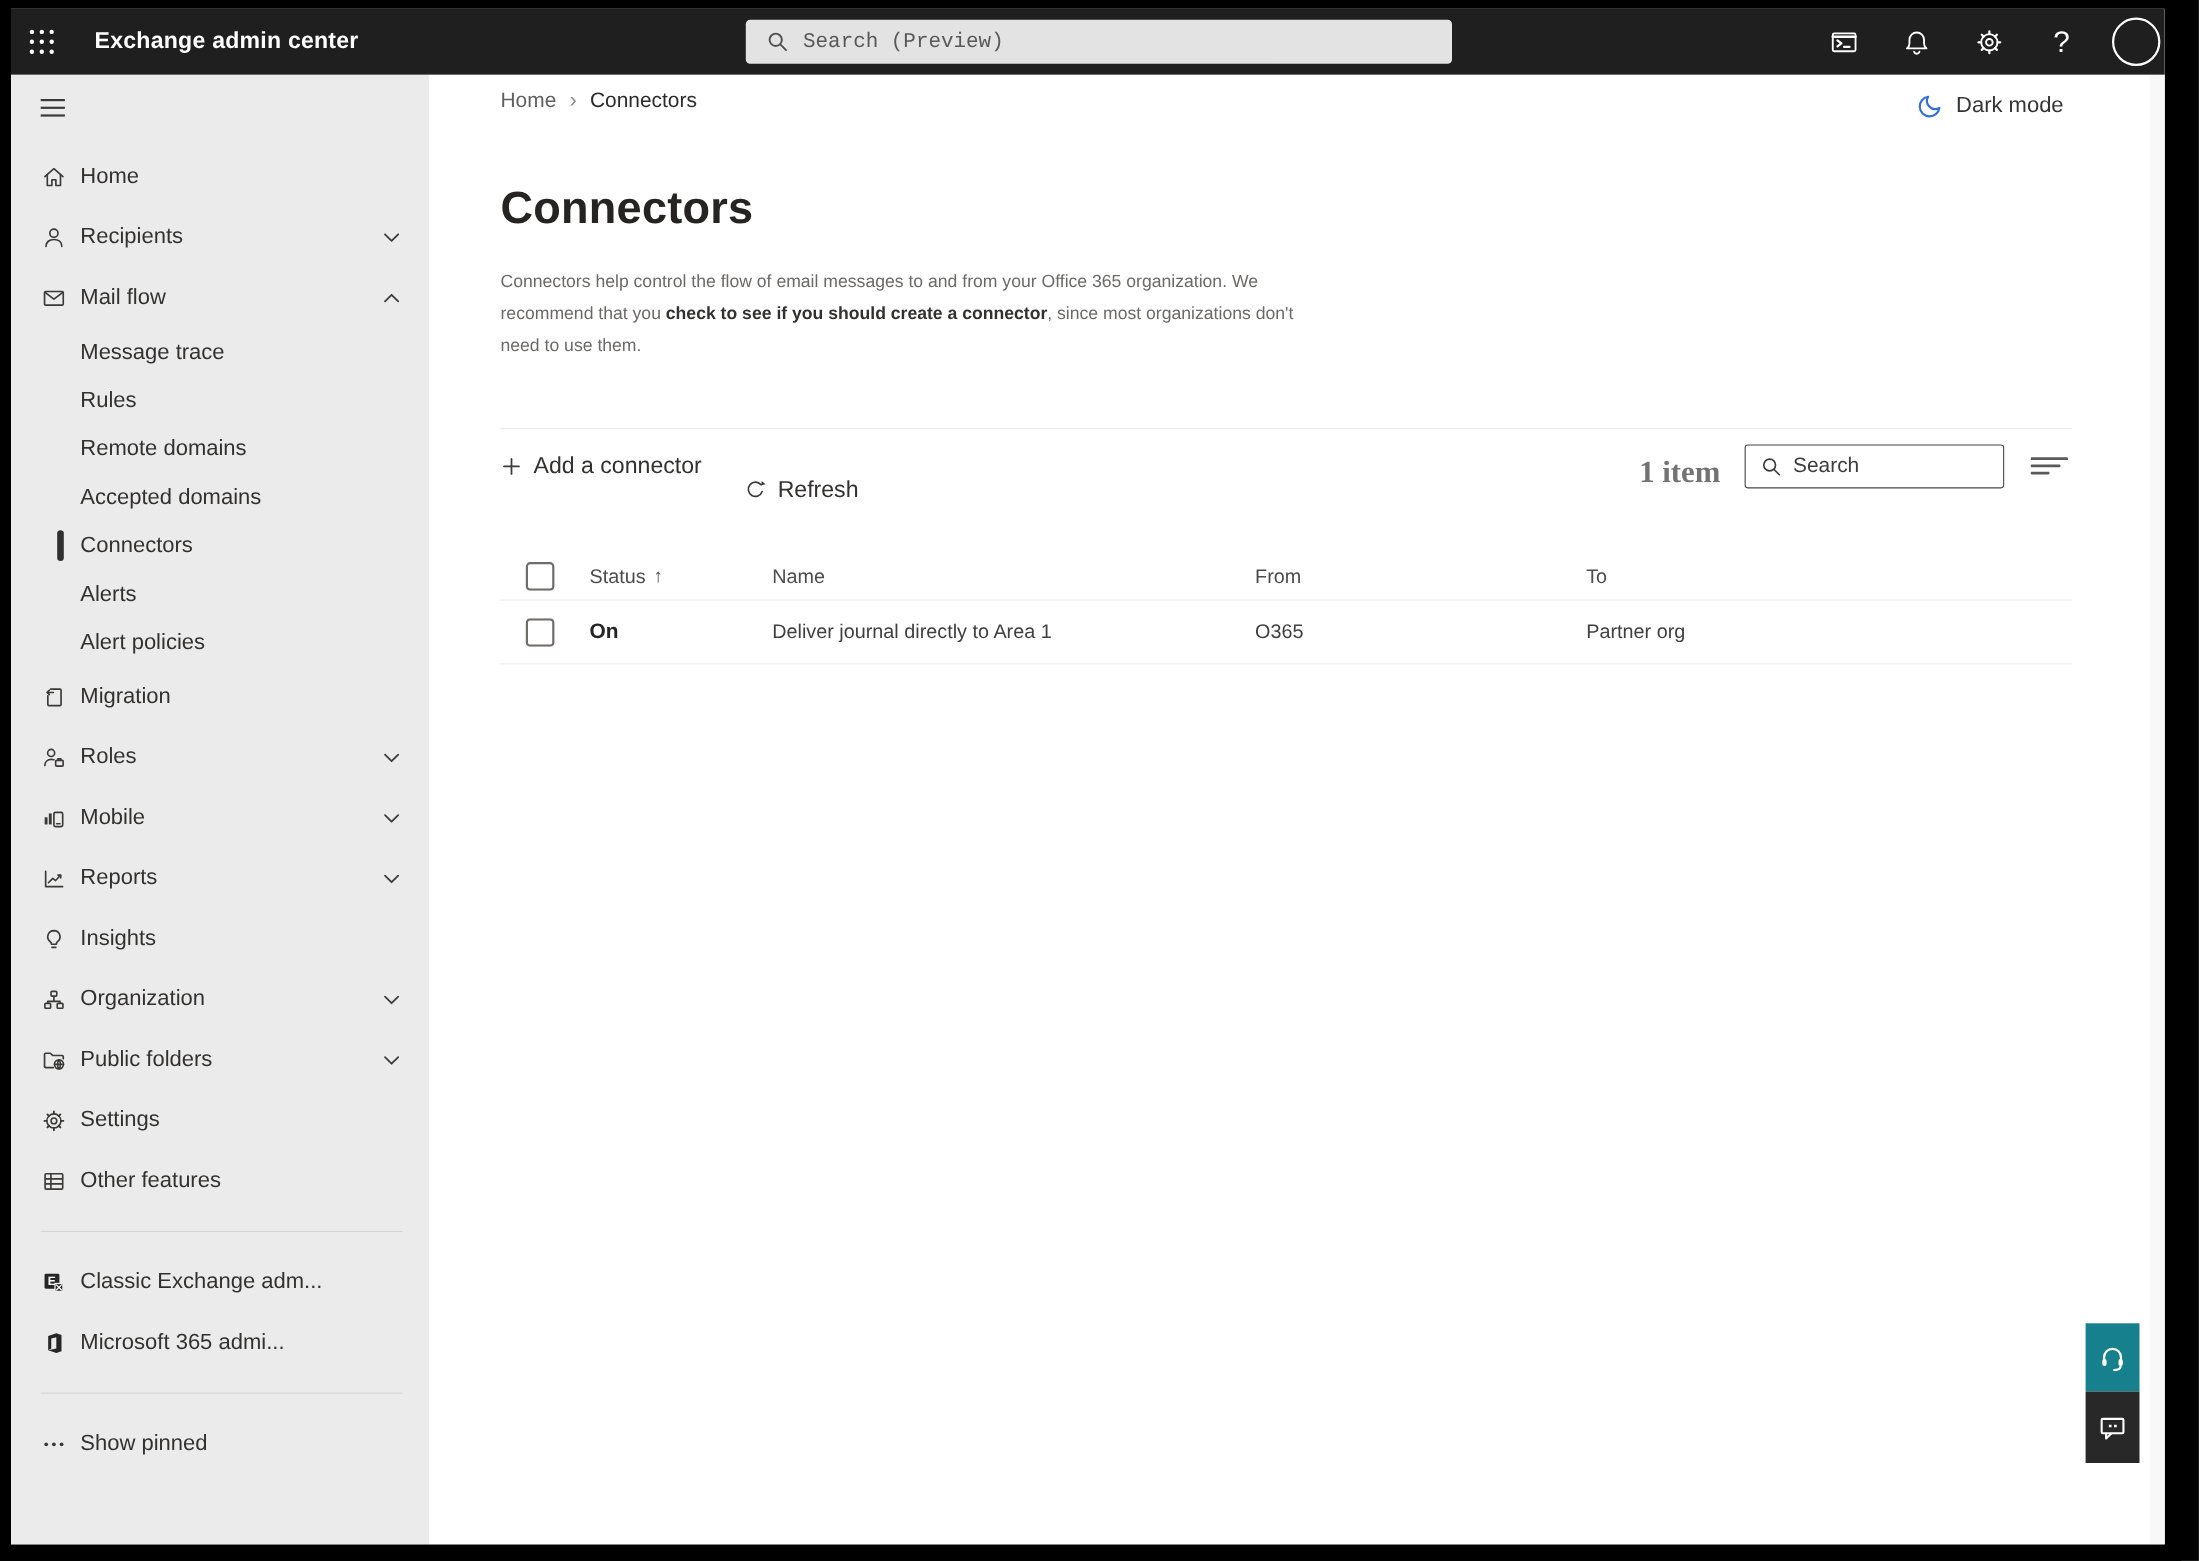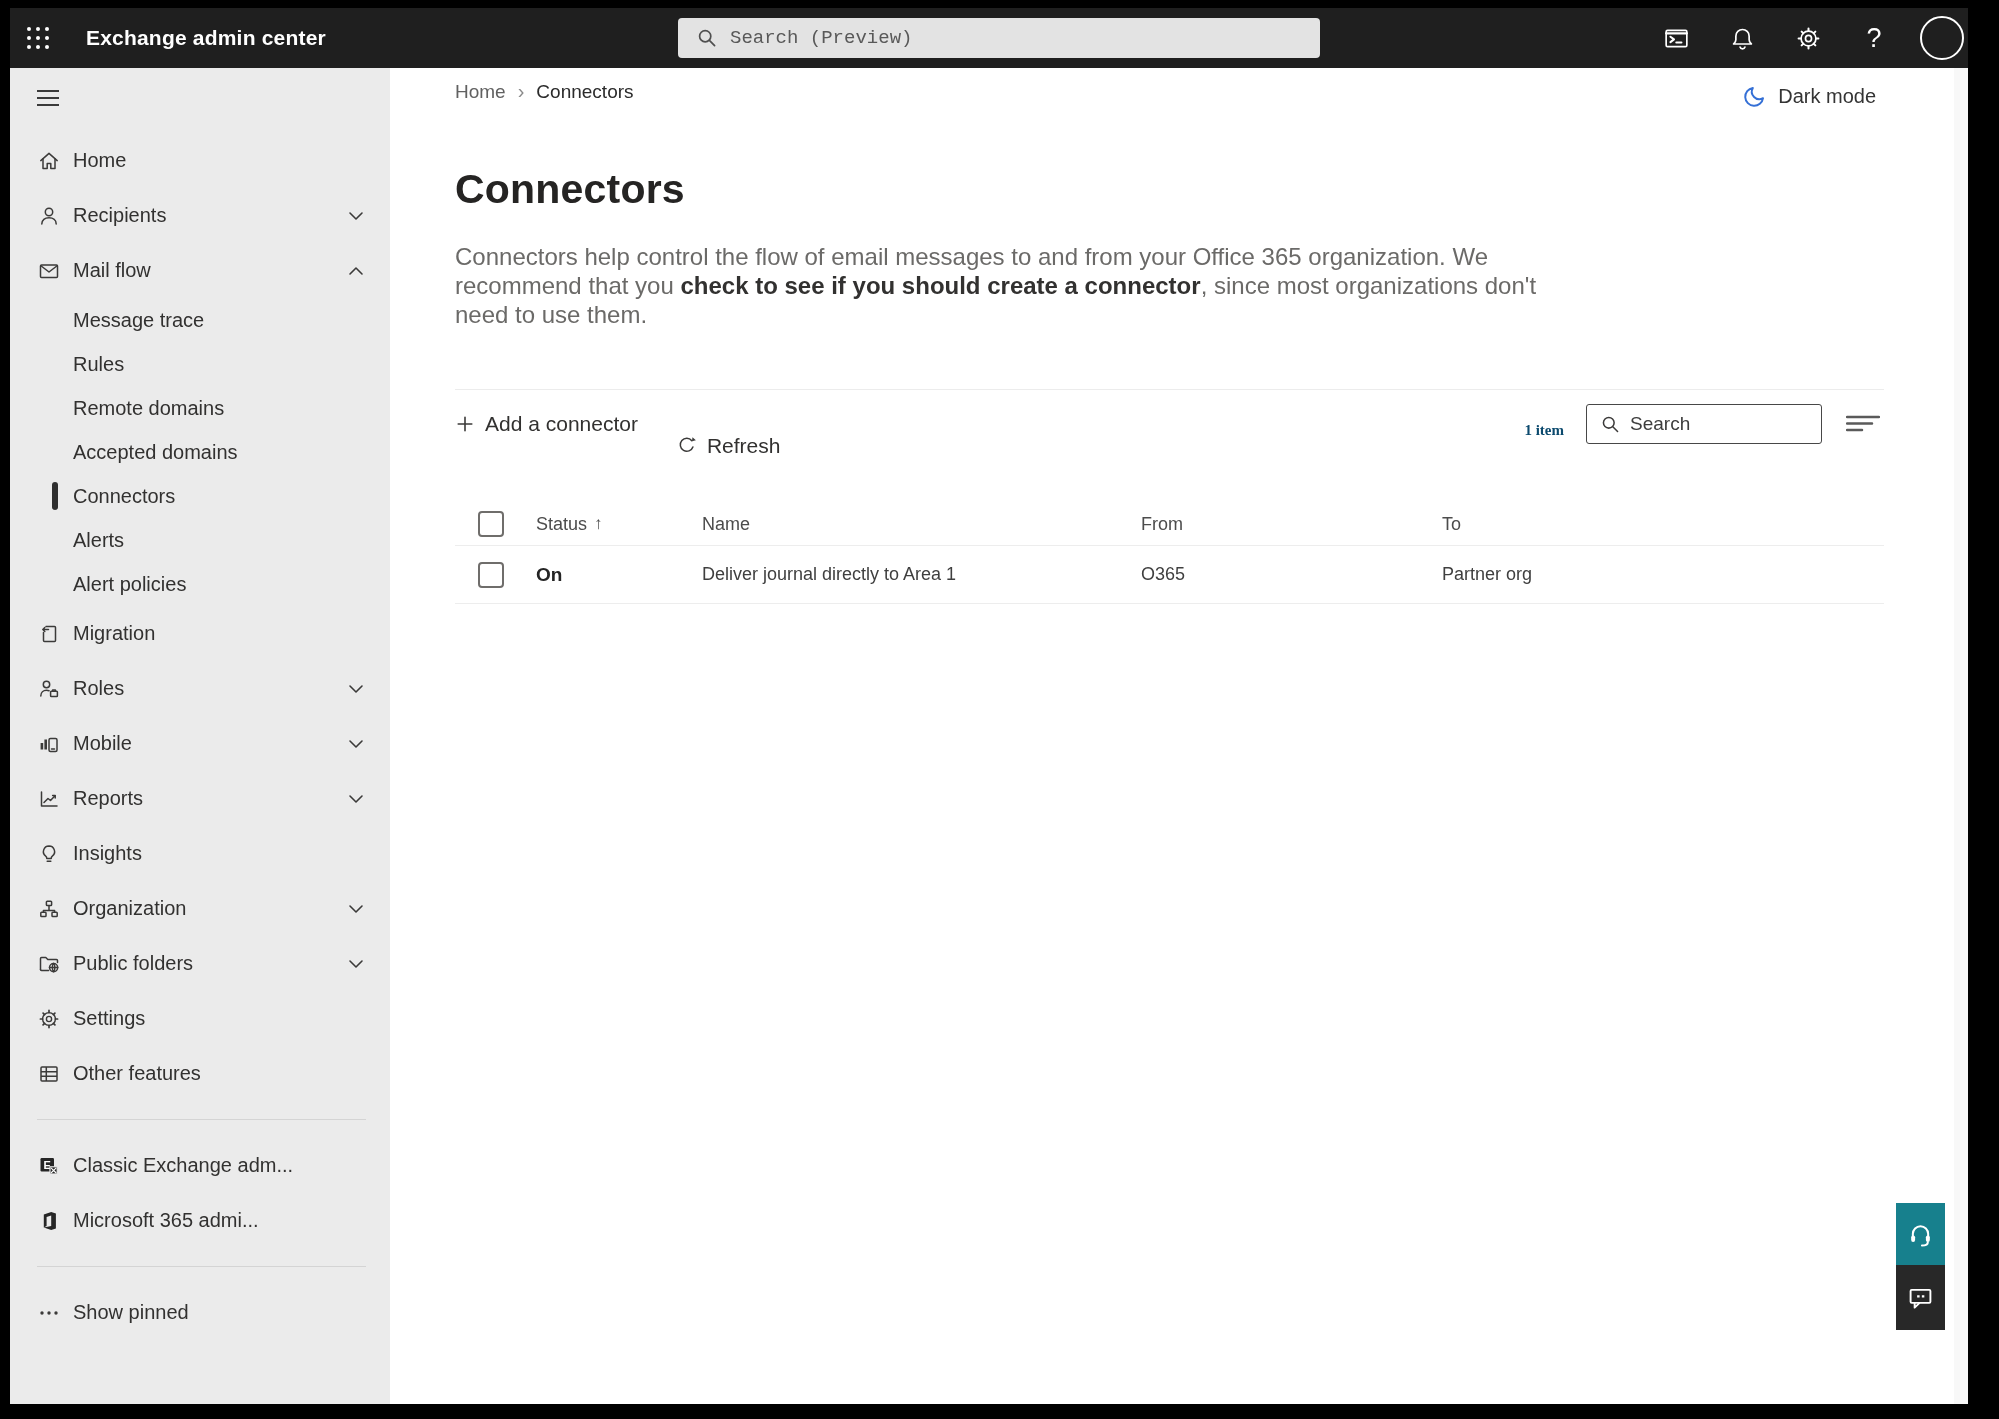--- a/index.html
+++ b/index.html
@@ -40,28 +40,28 @@
   .ndivider { height:1px; background:#d4d4d4; margin:18px 24px 18px 27px; }
 
   
   .content { flex:1; position:relative; background:#fff; min-width:0; }
   .breadcrumb { position:absolute; left:65px; top:12px; display:flex; align-items:center; gap:12px; font-size:19px; }
   .breadcrumb a { color:#616161; text-decoration:none; cursor:pointer; }
   .breadcrumb .sep { color:#8a8a8a; font-size:20px; }
   .breadcrumb .cur { color:#2b2b2b; }
   .darkmode { position:absolute; right:78px; top:16px; display:flex; align-items:center; gap:11px; background:transparent; border:none; font-family:"Liberation Sans",sans-serif; font-size:20px; color:#343434; cursor:pointer; }
   .title { position:absolute; left:65px; top:98px; font-size:41px; font-weight:700; color:#252423; letter-spacing:.2px; }
-  .desc { position:absolute; left:65px; top:174px; font-size:24px; line-height:29px; color:#6b6a68; }
+  .desc { position:absolute; left:65px; top:174px; font-size:16px; line-height:29px; color:#6b6a68; }
   .dlink { font-weight:700; color:#323130; cursor:pointer; }
   .tdivider { position:absolute; left:65px; right:70px; top:321px; height:1px; background:#ececec; }
   .toolbar { position:absolute; left:65px; right:74px; top:334px; height:44px; display:flex; align-items:center; }
   .tbtn { display:flex; align-items:center; gap:10px; background:transparent; border:none; font-family:"Liberation Sans",sans-serif; font-size:21px; color:#323130; cursor:pointer; }
   .tbtn.refresh { margin-left:38px;margin-top:43px; }
   .tright { margin-left:auto; display:flex; align-items:center; }
-  .count { font-family:"Liberation Serif",serif; font-weight:700; font-size:15px; color:#0c4a6e; margin-right:22px;margin-top:12px; }
+  .count { font-family:"Liberation Serif",serif; font-weight:700; font-size:28px; color:#737373; margin-right:22px;margin-top:12px; }
   .lsearch { width:236px; height:40px; border:1.5px solid #474747; border-radius:3px; display:flex; align-items:center; padding-left:13px; background:#fff; }
   .lsearch input { border:none; outline:none; background:transparent; font-family:"Liberation Sans",sans-serif; font-size:19px; color:#333; margin-left:9px; width:170px; }
   .lsearch input::placeholder { color:#3d3d3d; opacity:1; }
   .filter { margin-left:24px; background:transparent; border:none; cursor:pointer; display:flex; align-items:center; }
 
   .table { position:absolute; left:65px; right:70px; top:435px; }
   .thead, .trow { display:grid; grid-template-columns:60px 166px 439px 301px auto; align-items:center; }
   .thead { height:43px; border-bottom:1px solid #ededed; }
   .trow { height:58px; border-bottom:1px solid #ededed; }
   .cell { padding-left:21px; font-size:18px; color:#3f3f3f; white-space:nowrap; overflow:hidden; }

